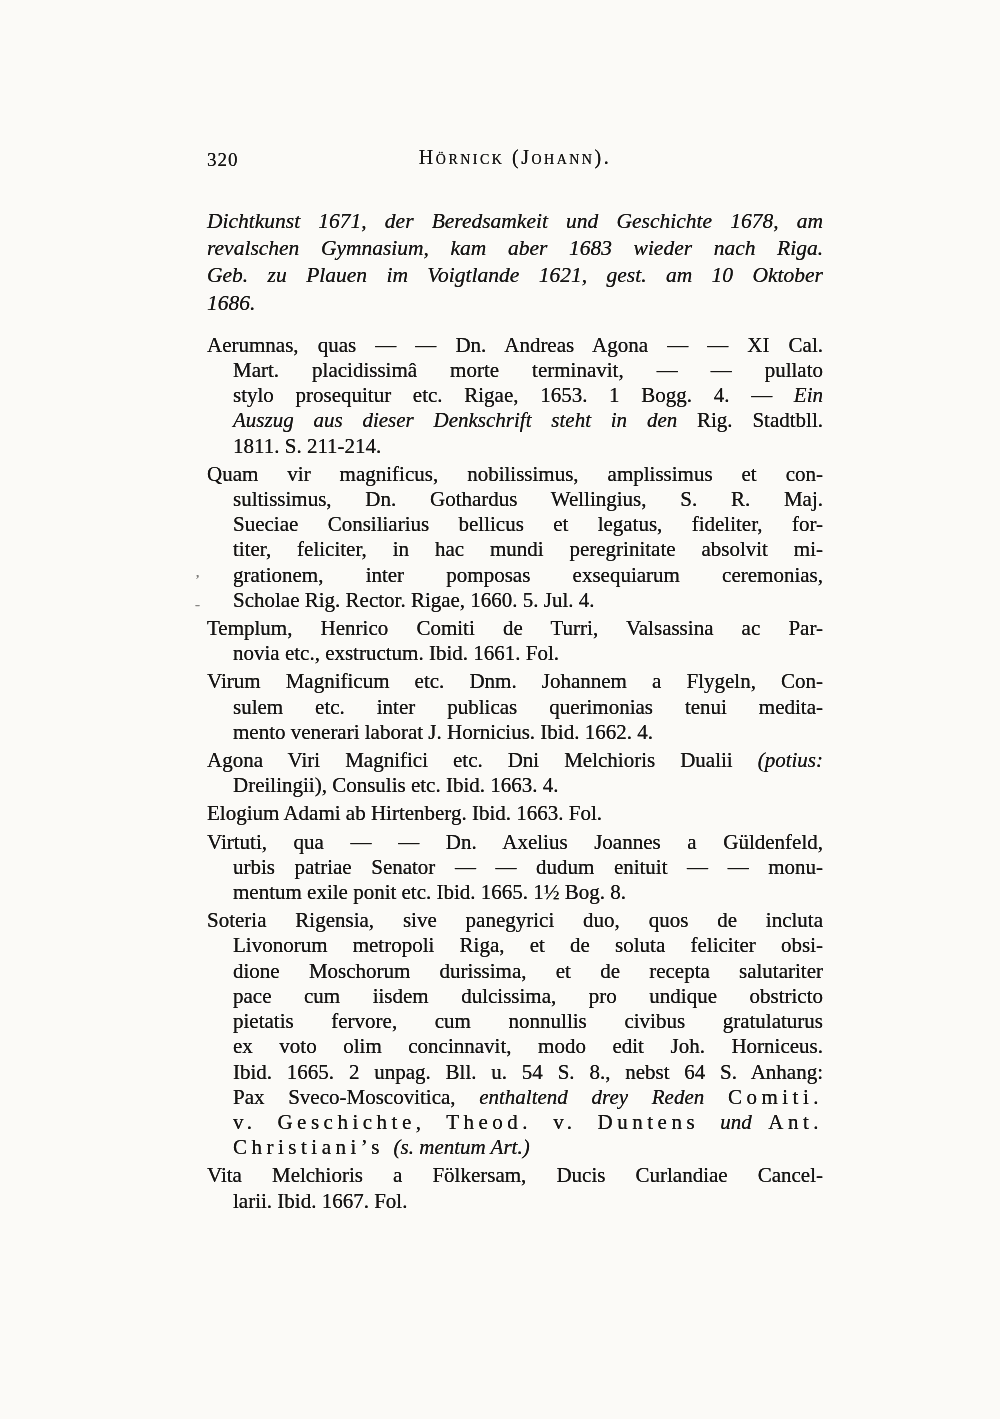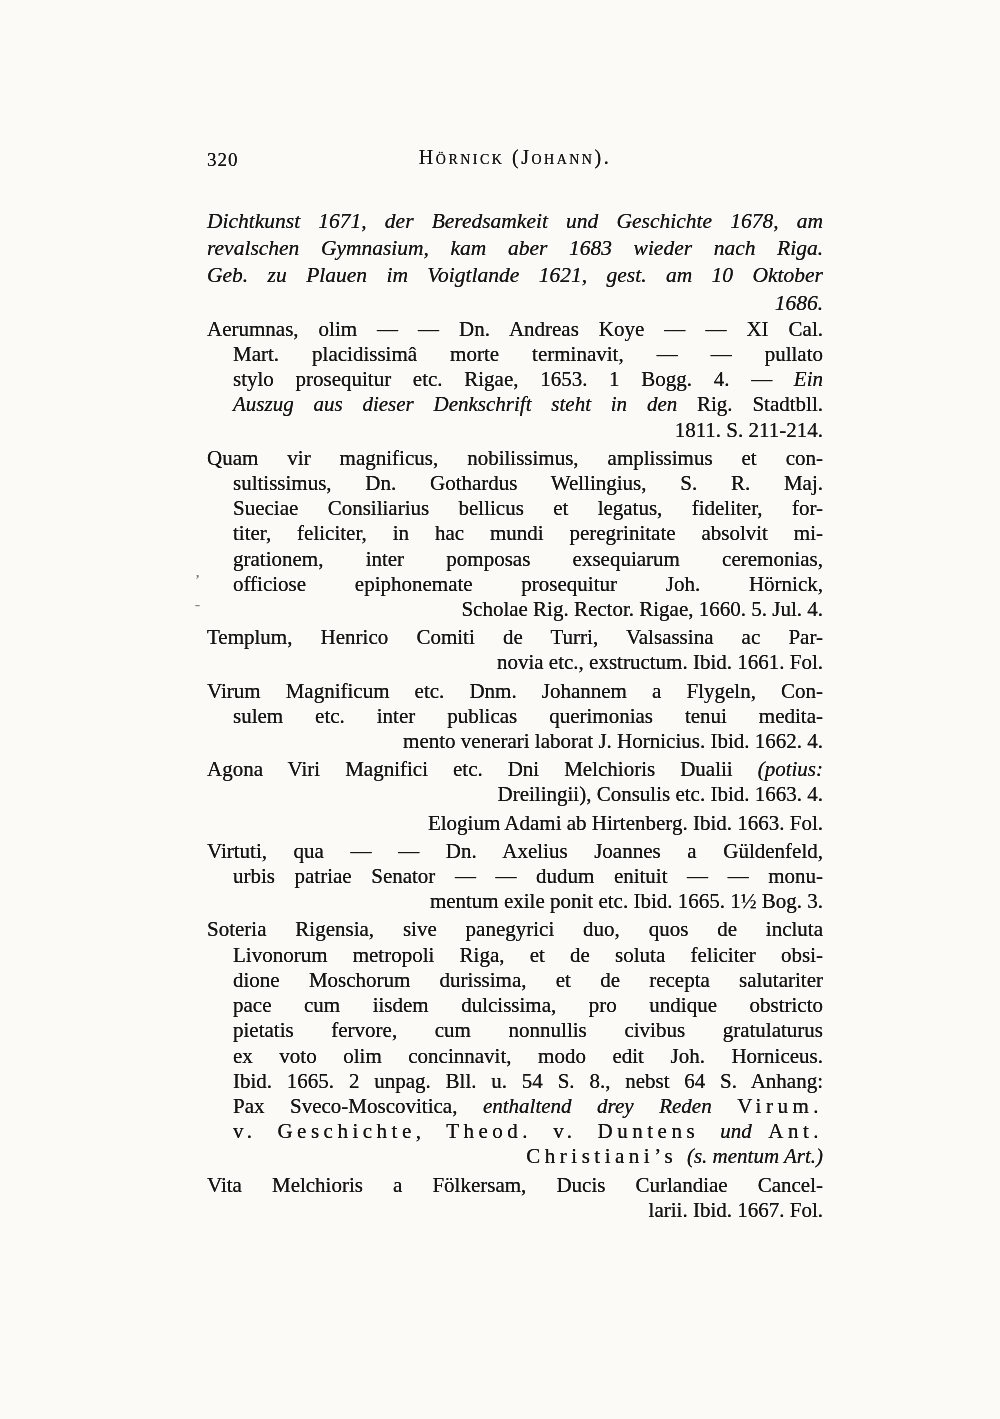--- a/index.html
+++ b/index.html
@@ -72,26 +72,26 @@
     top: 392px;
     opacity: 0.5;
     font-size: 15px;
   }
   .entry {
     margin: 0 0 3px 0;
     line-height: 25.2px;
   }
   .entry.intro {
     margin-top: 4px;
-    margin-bottom: 0;
+    margin-bottom: 16px;
     line-height: 27.2px;
     font-size: 21.5px;
   }
   .line {
-    text-align: right;
+    text-align: left;
     white-space: normal;
   }
   .line.just {
     text-align: justify;
     text-align-last: justify;
   }
   .entry.hang .line.rest {
     padding-left: 26px;
   }
   .s-r { font-style: normal; }
@@ -109,33 +109,32 @@
 </div>
 
 <div class="textblock">
     <div class="entry intro">
       <div class="line first just"><span class="s-i">Dichtkunst 1671, der Beredsamkeit und Geschichte 1678, am</span></div>
       <div class="line rest just"><span class="s-i">revalschen Gymnasium, kam aber 1683 wieder nach Riga.</span></div>
       <div class="line rest just"><span class="s-i">Geb. zu Plauen im Voigtlande 1621, gest. am 10 Oktober</span></div>
       <div class="line rest"><span class="s-i">1686.</span></div>
     </div>
     <div class="entry hang">
-      <div class="line first just"><span class="s-r">Aerumnas, olim — — Dn. Andreas Koye — — XI Cal.</span></div>
+      <div class="line first just"><span class="s-r">Aerumnas, quas — — Dn. Andreas Agona — — XI Cal.</span></div>
       <div class="line rest just"><span class="s-r">Mart. placidissimâ morte terminavit, — — pullato</span></div>
       <div class="line rest just"><span class="s-r">stylo prosequitur etc. Rigae, 1653. 1 Bogg. 4. — </span><span class="s-i">Ein</span></div>
       <div class="line rest just"><span class="s-i">Auszug aus dieser Denkschrift steht in den </span><span class="s-r">Rig. Stadtbll.</span></div>
       <div class="line rest"><span class="s-r">1811. S. 211-214.</span></div>
     </div>
     <div class="entry hang">
       <div class="line first just"><span class="s-r">Quam vir magnificus, nobilissimus, amplissimus et con-</span></div>
       <div class="line rest just"><span class="s-r">sultissimus, Dn. Gothardus Wellingius, S. R. Maj.</span></div>
       <div class="line rest just"><span class="s-r">Sueciae Consiliarius bellicus et legatus, fideliter, for-</span></div>
       <div class="line rest just"><span class="s-r">titer, feliciter, in hac mundi peregrinitate absolvit mi-</span></div>
       <div class="line rest just"><span class="s-r">grationem, inter pomposas exsequiarum ceremonias,</span></div>
-      <div class="line rest just"><span class="s-r">officiose epiphonemate prosequitur Joh. Hörnick,</span></div>
       <div class="line rest"><span class="s-r">Scholae Rig. Rector.  Rigae, 1660. 5. Jul. 4.</span></div>
     </div>
     <div class="entry hang">
       <div class="line first just"><span class="s-r">Templum, Henrico Comiti de Turri, Valsassina ac Par-</span></div>
       <div class="line rest"><span class="s-r">novia etc., exstructum.  Ibid. 1661.  Fol.</span></div>
     </div>
     <div class="entry hang">
       <div class="line first just"><span class="s-r">Virum Magnificum etc. Dnm. Johannem a Flygeln, Con-</span></div>
       <div class="line rest just"><span class="s-r">sulem etc. inter publicas querimonias tenui medita-</span></div>
       <div class="line rest"><span class="s-r">mento venerari laborat J. Hornicius.  Ibid. 1662.  4.</span></div>
@@ -143,31 +142,31 @@
     <div class="entry hang">
       <div class="line first just"><span class="s-r">Agona Viri Magnifici etc. Dni Melchioris Dualii </span><span class="s-i">(potius:</span></div>
       <div class="line rest"><span class="s-r">Dreilingii), Consulis etc. Ibid. 1663.  4.</span></div>
     </div>
     <div class="entry hang">
       <div class="line first"><span class="s-r">Elogium Adami ab Hirtenberg. Ibid. 1663.  Fol.</span></div>
     </div>
     <div class="entry hang">
       <div class="line first just"><span class="s-r">Virtuti, qua — — Dn. Axelius Joannes a Güldenfeld,</span></div>
       <div class="line rest just"><span class="s-r">urbis patriae Senator — — dudum enituit — — monu-</span></div>
-      <div class="line rest"><span class="s-r">mentum exile ponit etc. Ibid. 1665.  1½ Bog.  3.</span></div>
+      <div class="line rest"><span class="s-r">mentum exile ponit etc. Ibid. 1665.  1½ Bog.  8.</span></div>
     </div>
     <div class="entry hang">
       <div class="line first just"><span class="s-r">Soteria Rigensia, sive panegyrici duo, quos de incluta</span></div>
       <div class="line rest just"><span class="s-r">Livonorum metropoli Riga, et de soluta feliciter obsi-</span></div>
       <div class="line rest just"><span class="s-r">dione Moschorum durissima, et de recepta salutariter</span></div>
       <div class="line rest just"><span class="s-r">pace cum iisdem dulcissima, pro undique obstricto</span></div>
       <div class="line rest just"><span class="s-r">pietatis fervore, cum nonnullis civibus gratulaturus</span></div>
       <div class="line rest just"><span class="s-r">ex voto olim concinnavit, modo edit Joh. Horniceus.</span></div>
       <div class="line rest just"><span class="s-r">Ibid. 1665.  2 unpag. Bll. u. 54 S. 8., nebst 64 S. Anhang:</span></div>
-      <div class="line rest just"><span class="s-r">Pax Sveco-Moscovitica, </span><span class="s-i">enthaltend drey Reden </span><span class="s-sp">Virum.</span></div>
+      <div class="line rest just"><span class="s-r">Pax Sveco-Moscovitica, </span><span class="s-i">enthaltend drey Reden </span><span class="s-sp">Comiti.</span></div>
       <div class="line rest just"><span class="s-sp">v. Geschichte, Theod. v. Duntens </span><span class="s-i">und </span><span class="s-sp">Ant.</span></div>
       <div class="line rest"><span class="s-sp">Christiani’s </span><span class="s-i">(s. mentum Art.)</span></div>
     </div>
     <div class="entry hang">
       <div class="line first just"><span class="s-r">Vita Melchioris a Fölkersam, Ducis Curlandiae Cancel-</span></div>
       <div class="line rest"><span class="s-r">larii. Ibid. 1667.  Fol.</span></div>
     </div>
   </div>
 
 </body></html>

